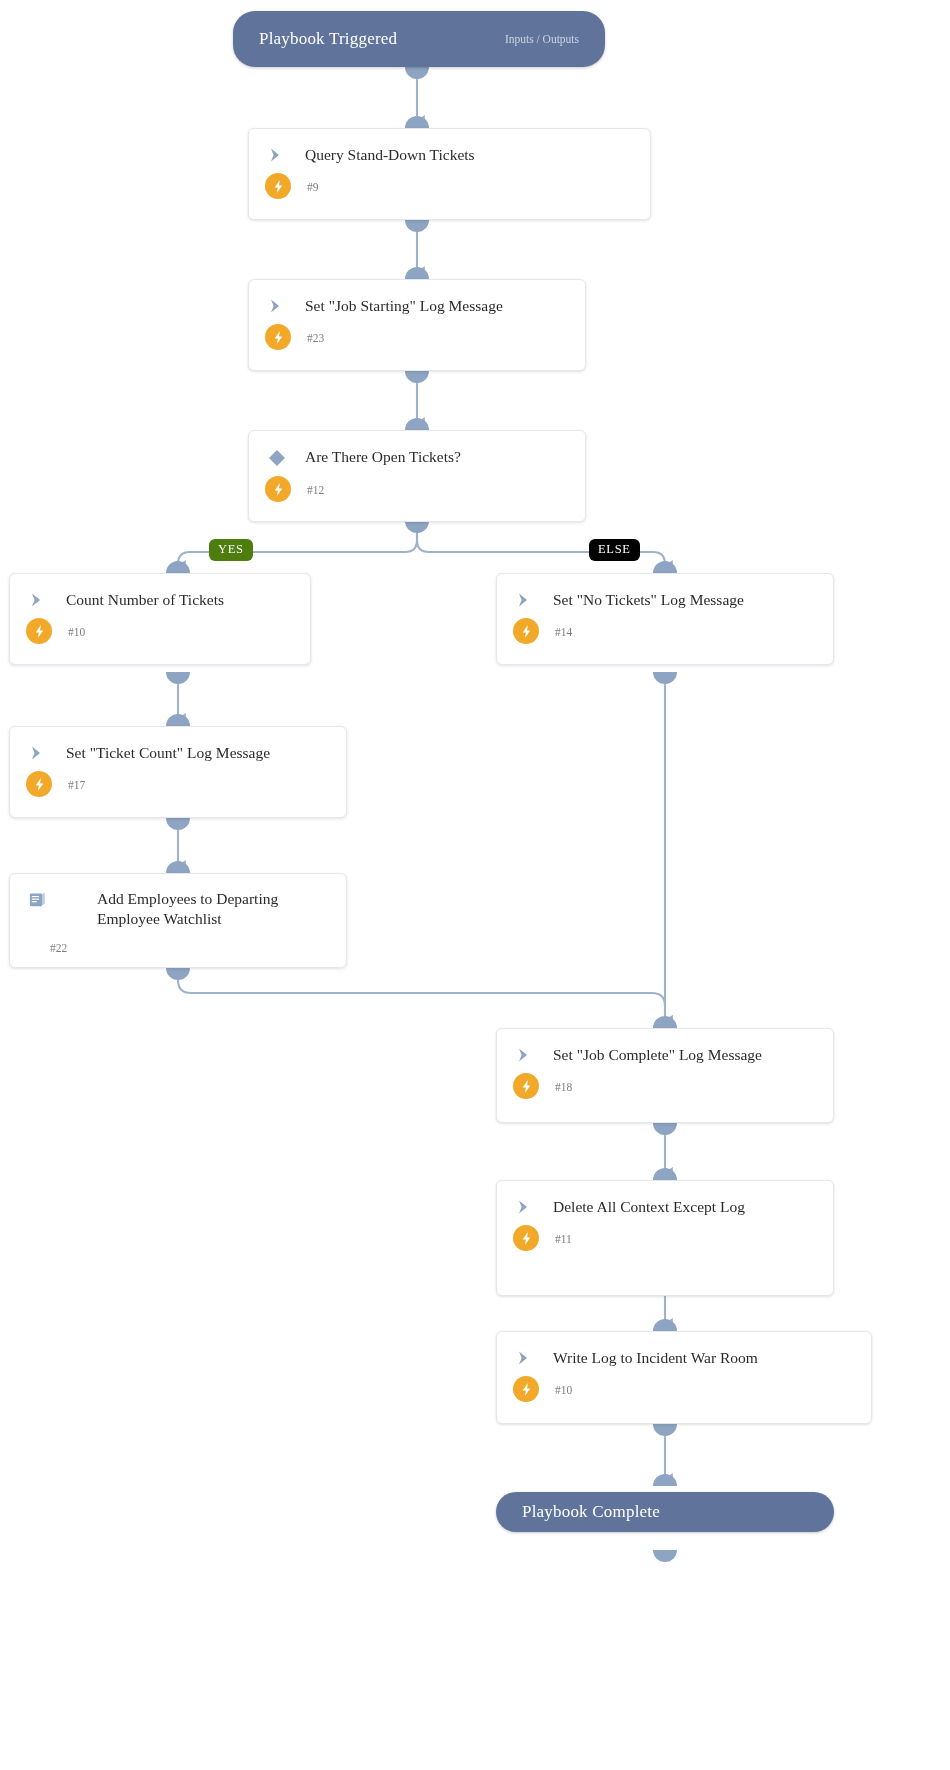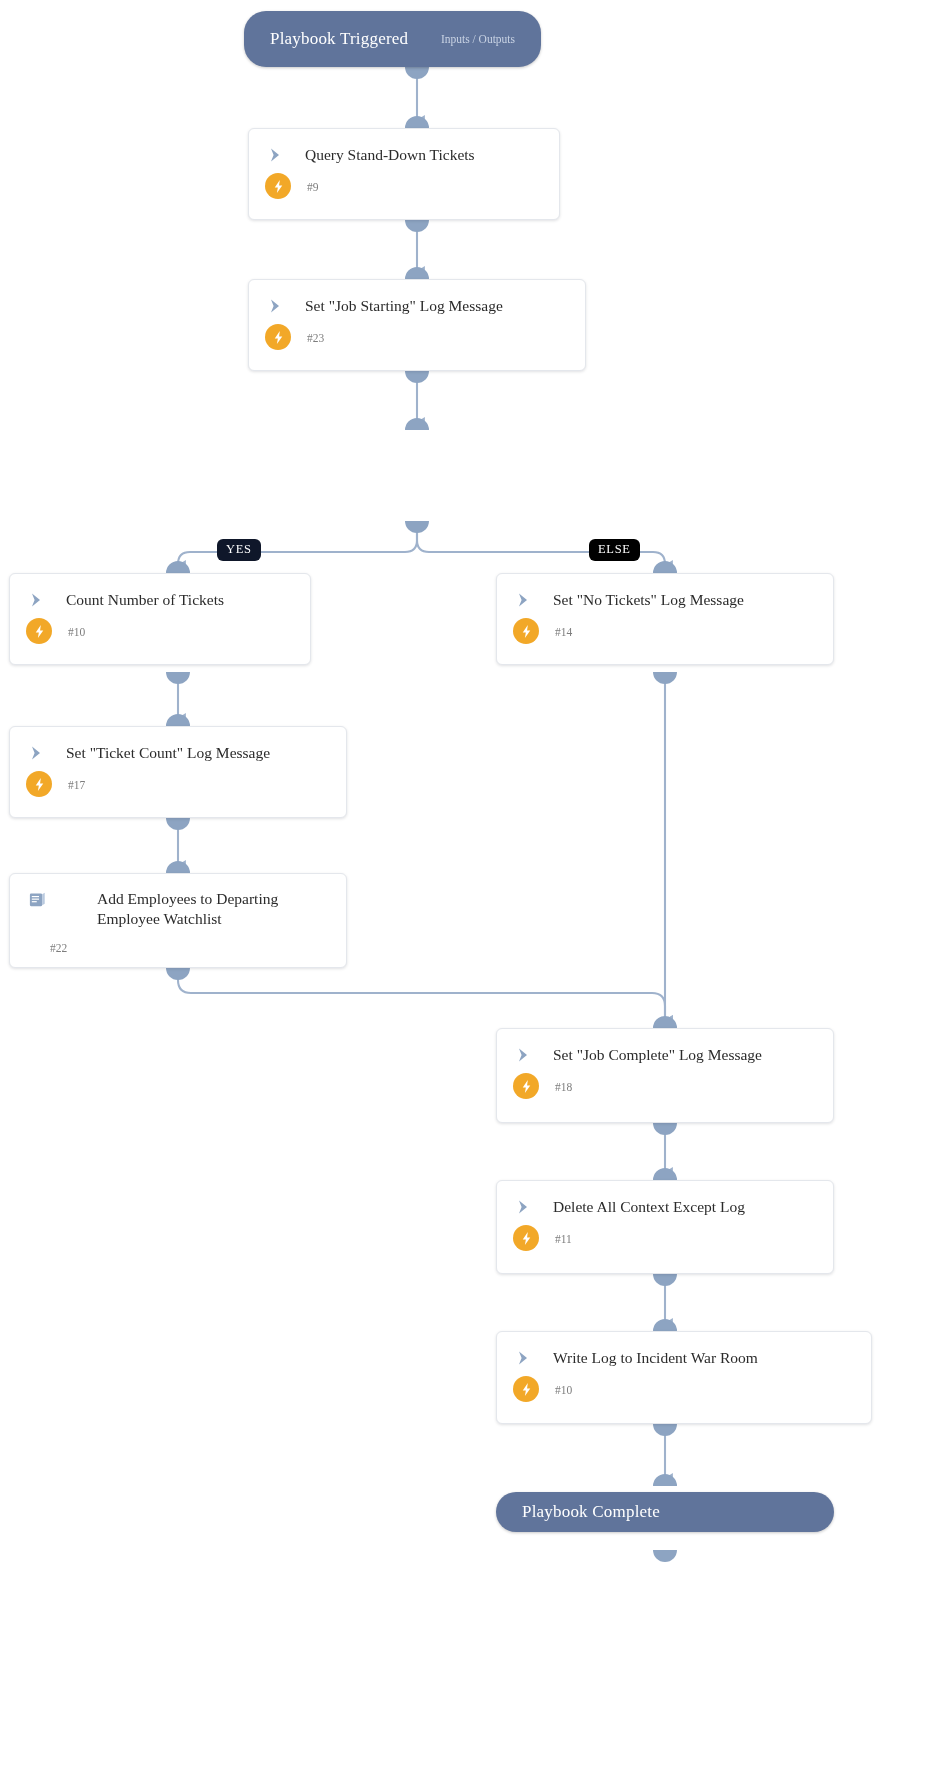--- a/index.html
+++ b/index.html
@@ -89,21 +89,21 @@
   
   .branch {
     position: absolute;
     border-radius: 6px;
     padding: 4px 9px 5px 9px;
     font-size: 12.5px;
     color: #ffffff;
     letter-spacing: .7px;
     line-height: 1;
   }
-  .branch-yes { background: #0f172a; margin-left: 8px; }
+  .branch-yes { background: #4d7c0f; }
   .branch-else { background: #000000; }
 </style>
 </head>
 <body>
 
 <div id="canvas">
 
   <svg id="wires" viewBox="0 0 950 1770" xmlns="http://www.w3.org/2000/svg">
     <defs>
       <marker id="arw" markerWidth="11" markerHeight="9" refX="5.5" refY="8.4" orient="auto" markerUnits="userSpaceOnUse">
@@ -169,26 +169,26 @@
       <path d="M653,1274 A12,12 0 0 0 677,1274 Z"></path>
 
       <path d="M653,1331 A12,12 0 0 1 677,1331 Z"></path>
       <path d="M653,1424 A12,12 0 0 0 677,1424 Z"></path>
 
       <path d="M653,1486 A12,12 0 0 1 677,1486 Z"></path>
       <path d="M653,1550 A12,12 0 0 0 677,1550 Z"></path>
     </g>
   </svg>
 
-  <div class="pill" style="left:244px; top:11px; width:297px; height:56px;">
+  <div class="pill" style="left:233px; top:11px; width:372px; height:56px;">
     <span class="pill-title">Playbook Triggered</span>
     <span class="pill-sub">Inputs / Outputs</span>
   </div>
 
-  <div class="card" style="left:248px; top:128px; width:312px; height:92px;">
+  <div class="card" style="left:248px; top:128px; width:403px; height:92px;">
     <div class="card-row">
       <span class="card-icon chev">
         <svg width="18" height="18" viewBox="0 0 18 18">
             <path d="M4 2.5 L12 9 L4 15.5 L6.6 9 Z" fill="#8da4c2"></path>
           </svg>
       </span>
       <span class="card-title">Query Stand-Down Tickets</span>
     </div>
     <div class="card-foot">
       <span class="bolt">
@@ -212,20 +212,38 @@
     <div class="card-foot">
       <span class="bolt">
         <svg width="15" height="15" viewBox="0 0 16 16">
             <path d="M9.4 1 L4 9 L7.3 9 L6.3 15 L12 7 L8.6 7 Z" fill="#ffffff"></path>
           </svg>
       </span>
       <span class="card-num">#23</span>
     </div>
   </div>
 
+  <div class="card" style="left:248px; top:430px; width:338px; height:92px;">
+    <div class="card-row">
+      <span class="card-icon diamond">
+        <svg width="20" height="20" viewBox="0 0 20 20">
+            <path d="M10 2 L18 10 L10 18 L2 10 Z" fill="#8da4c2"></path>
+          </svg>
+      </span>
+      <span class="card-title">Are There Open Tickets?</span>
+    </div>
+    <div class="card-foot">
+      <span class="bolt">
+        <svg width="15" height="15" viewBox="0 0 16 16">
+            <path d="M9.4 1 L4 9 L7.3 9 L6.3 15 L12 7 L8.6 7 Z" fill="#ffffff"></path>
+          </svg>
+      </span>
+      <span class="card-num">#12</span>
+    </div>
+  </div>
 
   <div class="branch branch-yes" style="left:209px; top:539px;">
     <span>YES</span>
   </div>
   <div class="branch branch-else" style="left:589px; top:539px;">
     <span>ELSE</span>
   </div>
 
   <div class="card" style="left:9px; top:573px; width:302px; height:92px;">
     <div class="card-row">
@@ -314,21 +332,21 @@
     <div class="card-foot">
       <span class="bolt">
         <svg width="15" height="15" viewBox="0 0 16 16">
             <path d="M9.4 1 L4 9 L7.3 9 L6.3 15 L12 7 L8.6 7 Z" fill="#ffffff"></path>
           </svg>
       </span>
       <span class="card-num">#18</span>
     </div>
   </div>
 
-  <div class="card" style="left:496px; top:1180px; width:338px; height:94px;">
+  <div class="card" style="left:496px; top:1180px; width:338px; height:116px;">
     <div class="card-row">
       <span class="card-icon chev">
         <svg width="18" height="18" viewBox="0 0 18 18">
             <path d="M4 2.5 L12 9 L4 15.5 L6.6 9 Z" fill="#8da4c2"></path>
           </svg>
       </span>
       <span class="card-title">Delete All Context Except Log</span>
     </div>
     <div class="card-foot">
       <span class="bolt">

